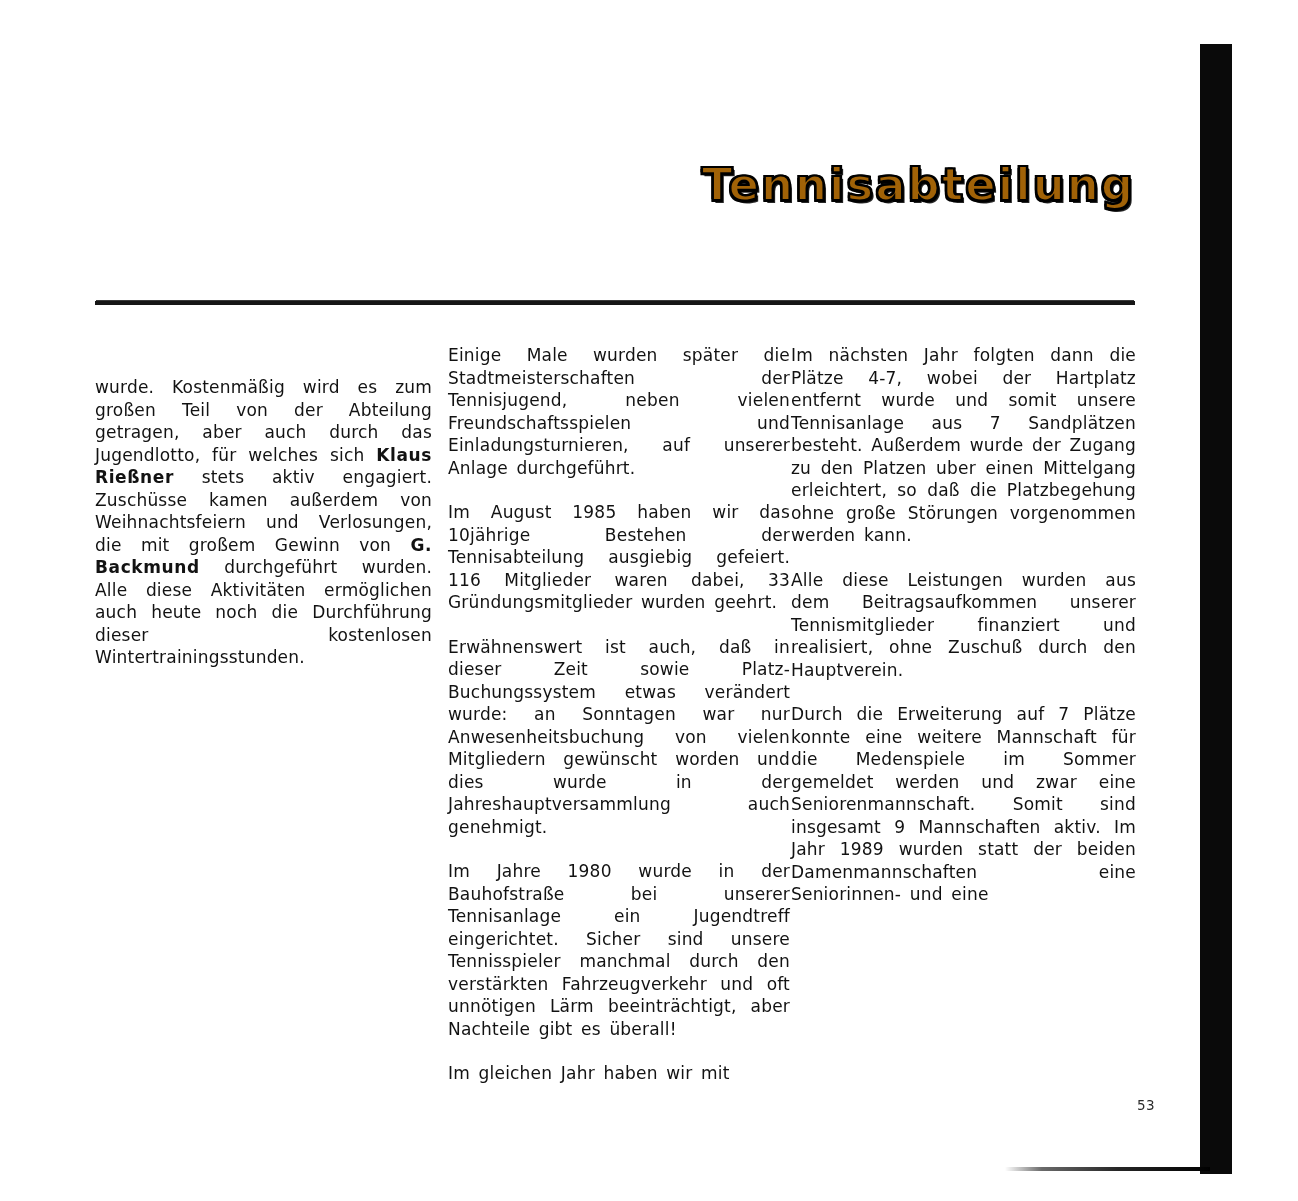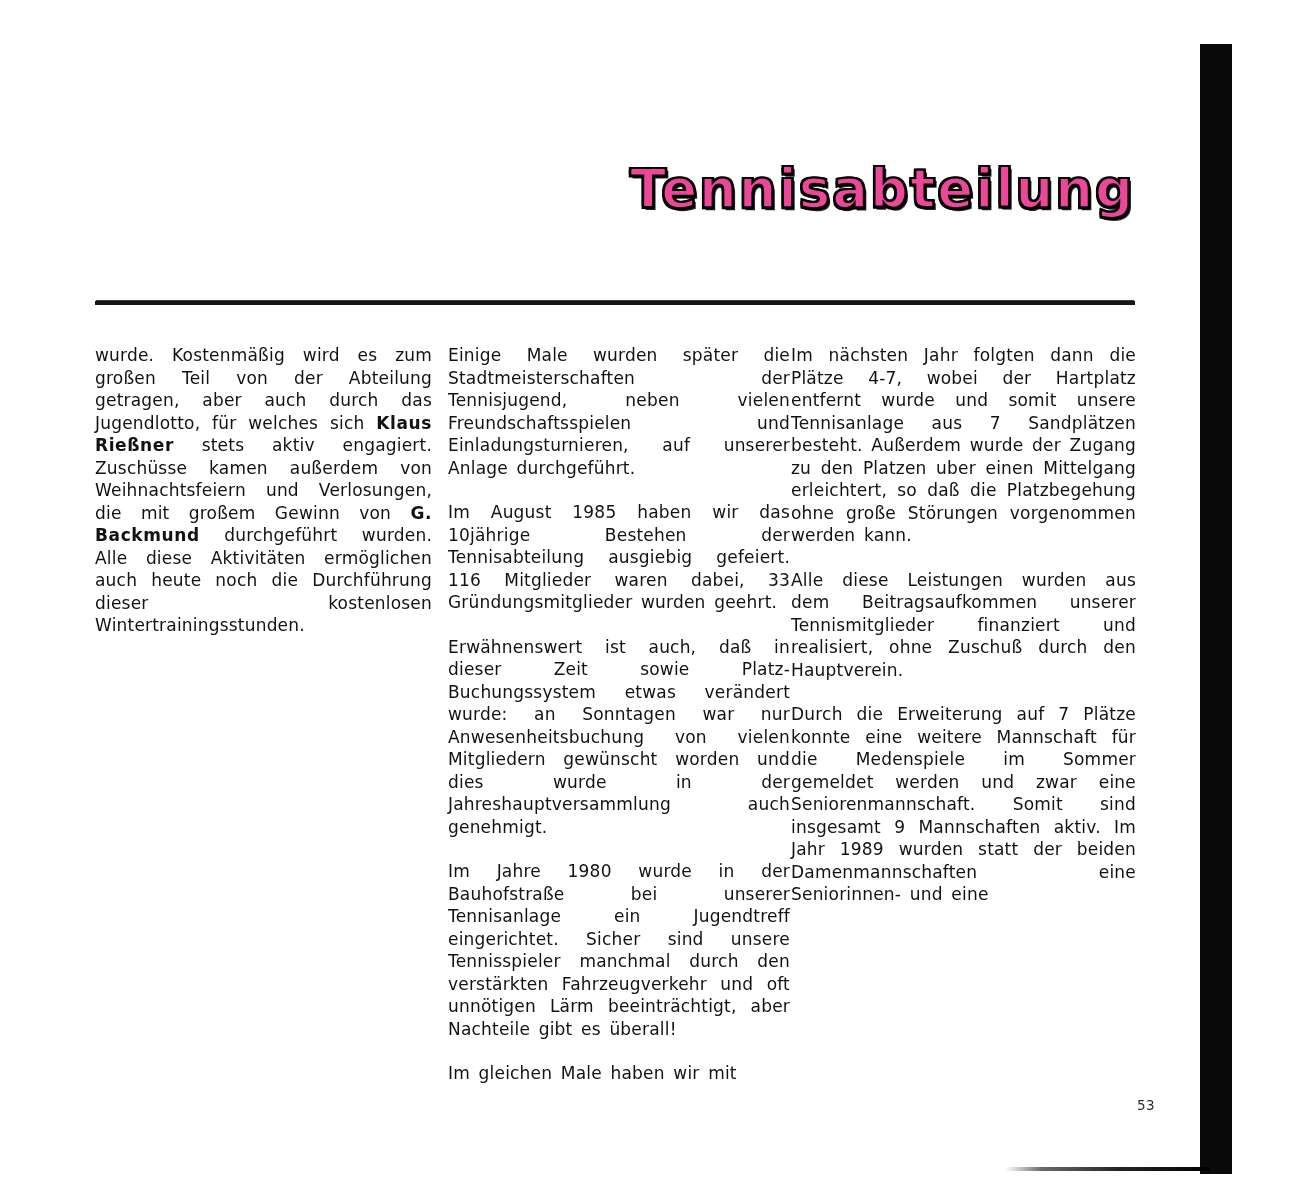--- a/index.html
+++ b/index.html
@@ -10,24 +10,24 @@
     background: #ffffff;
     font-family: "DejaVu Sans", sans-serif;
     color: #121212;
     overflow: hidden;
   }
   
   #title {
     position: absolute;
     top: 158px;
     right: 163px;
-    font-size: 53px;
+    font-size: 45px;
     font-weight: bold;
     letter-spacing: 2px;
-    color: #ec4899;
+    color: #a16207;
     -webkit-text-stroke: 2.2px #000000;
     text-shadow:
       1.5px 1.5px 0 #000, -1.5px 1.5px 0 #000,
       1.5px -1.5px 0 #000, -1.5px -1.5px 0 #000,
       2.5px 2.5px 0 rgba(0,0,0,0.85);
     white-space: nowrap;
   }
   #rule {
     position: absolute;
     top: 301px;
@@ -38,21 +38,21 @@
     box-shadow: 0 -2px 0 -1px #3a3a3a;
   }
   #columns {
     position: absolute;
     top: 344px;
     left: 95px;
     width: 1050px;
     display: flex;
   }
   .col { text-align: justify; }
-  .col-1 { width: 337px; margin-right: 16px; }
+  .col-1 { width: 337px; margin-right: 16px; margin-top: 32px; }
   .col-2 { width: 342px; margin-right: 1px; }
   .col-3 { width: 345px; }
   .col p {
     margin: 0 0 22px 0;
     font-size: 17px;
     line-height: 22.5px;
     word-spacing: 3px;
     letter-spacing: 0.2px;
   }
   .col p:last-child { margin-bottom: 0; }
@@ -96,21 +96,21 @@
 
     <div class="col col-1">
       <p><span>wurde. Kostenmäßig wird es zum großen Teil von der Abteilung getragen, aber auch durch das Jugendlotto, für welches sich </span><b>Klaus Rießner</b><span> stets aktiv engagiert. Zuschüsse kamen außerdem von Weihnachtsfeiern und Verlosungen, die mit großem Gewinn von </span><b>G. Backmund</b><span> durchgeführt wurden. Alle diese Aktivitäten ermöglichen auch heute noch die Durchführung dieser kostenlosen Wintertrainingsstunden.</span></p>
     </div>
 
     <div class="col col-2">
       <p>Einige Male wurden später die Stadtmeisterschaften der Tennisjugend, neben vielen Freundschaftsspielen und Einladungsturnieren, auf unserer Anlage durchgeführt.</p>
       <p>Im August 1985 haben wir das 10jährige Bestehen der Tennisabteilung ausgiebig gefeiert. 116 Mitglieder waren dabei, 33 Gründungsmitglieder wurden geehrt.</p>
       <p>Erwähnenswert ist auch, daß in dieser Zeit sowie Platz-Buchungssystem etwas verändert wurde: an Sonntagen war nur Anwesenheitsbuchung von vielen Mitgliedern gewünscht worden und dies wurde in der Jahreshauptversammlung auch genehmigt.</p>
       <p>Im Jahre 1980 wurde in der Bauhofstraße bei unserer Tennisanlage ein Jugendtreff eingerichtet. Sicher sind unsere Tennisspieler manchmal durch den verstärkten Fahrzeugverkehr und oft unnötigen Lärm beeinträchtigt, aber Nachteile gibt es überall!</p>
-      <p>Im gleichen Male haben wir mit</p>
+      <p>Im gleichen Jahr haben wir mit</p>
     </div>
 
     <div class="col col-3">
       <p>Im nächsten Jahr folgten dann die Plätze 4-7, wobei der Hartplatz entfernt wurde und somit unsere Tennisanlage aus 7 Sandplätzen besteht. Außerdem wurde der Zugang zu den Platzen uber einen Mittelgang erleichtert, so daß die Platzbegehung ohne große Störungen vorgenommen werden kann.</p>
       <p>Alle diese Leistungen wurden aus dem Beitragsaufkommen unserer Tennismitglieder finanziert und realisiert, ohne Zuschuß durch den Hauptverein.</p>
       <p>Durch die Erweiterung auf 7 Plätze konnte eine weitere Mannschaft für die Medenspiele im Sommer gemeldet werden und zwar eine Seniorenmannschaft. Somit sind insgesamt 9 Mannschaften aktiv. Im Jahr 1989 wurden statt der beiden Damenmannschaften eine Seniorinnen- und eine</p>
     </div>
 
   </div>
 

